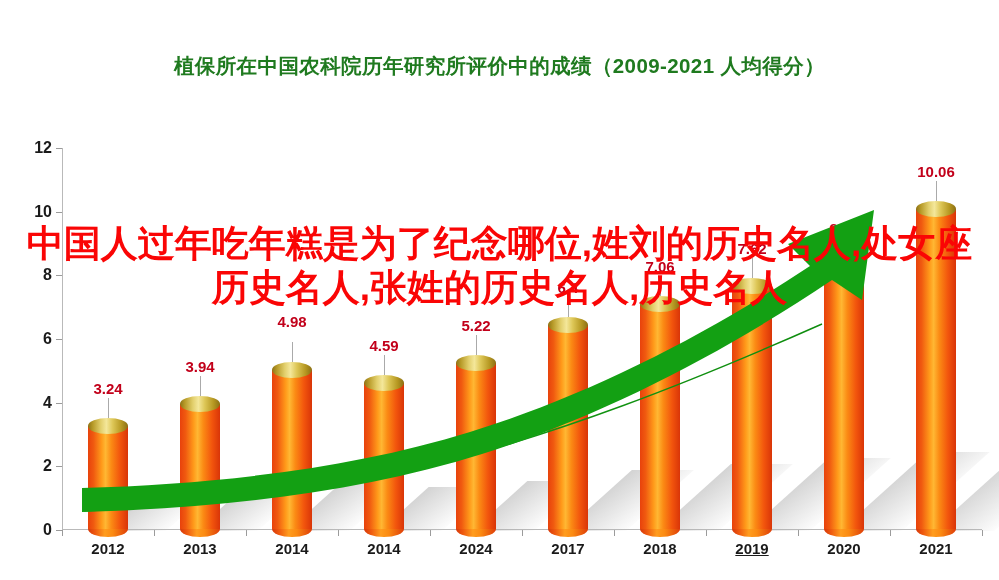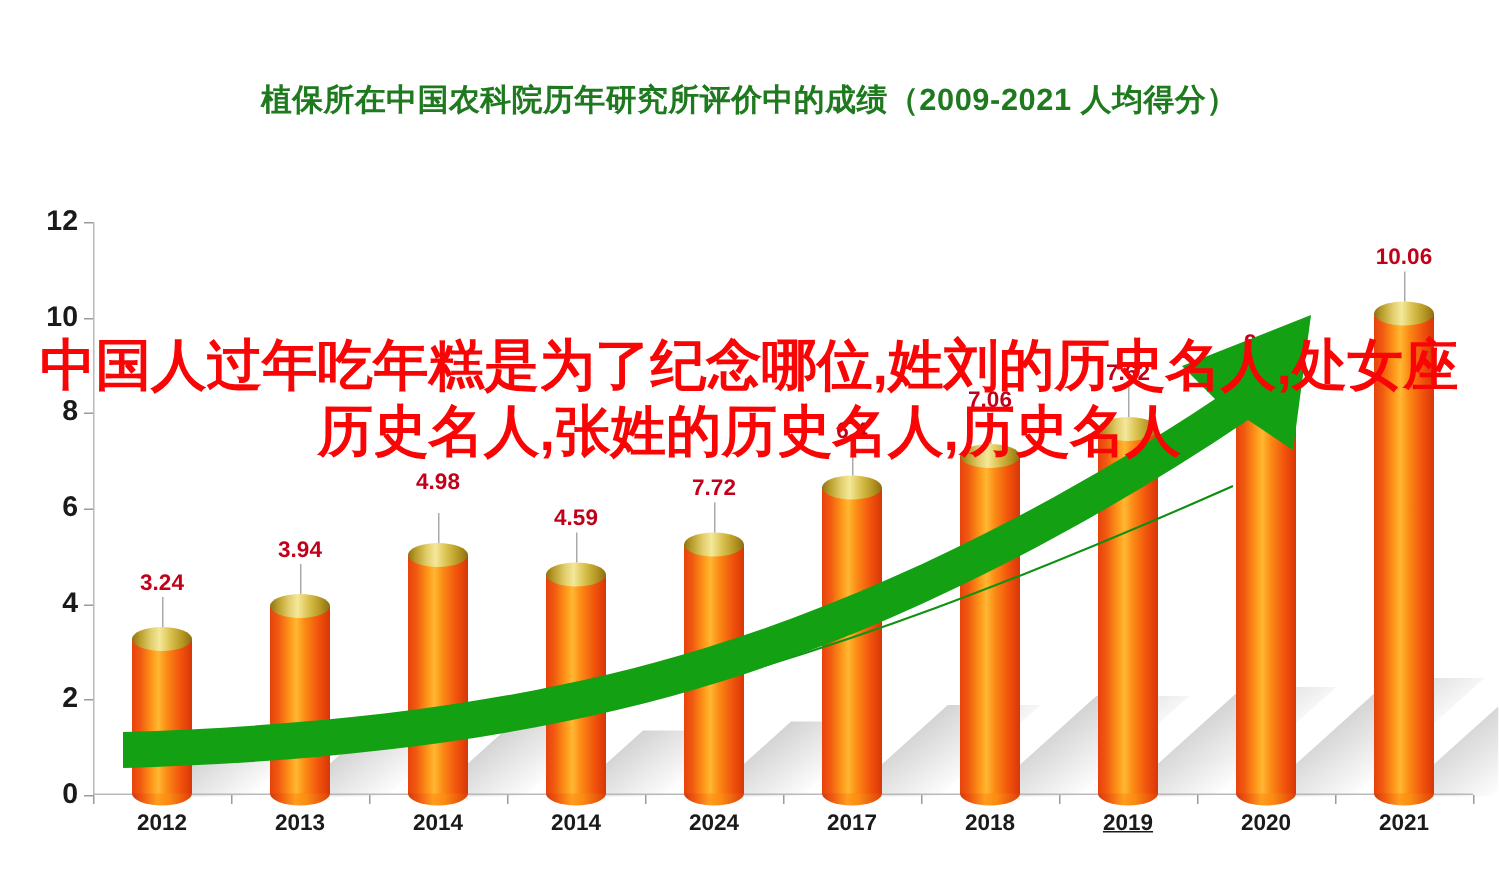--- a/index.html
+++ b/index.html
@@ -60,21 +60,21 @@
     left: -6px;
     width: 6px;
     height: 1px;
     background: #9b9b9b;
   }
   .y-label {
     position: absolute;
     right: 100%;
     margin-right: 10px;
     transform: translateY(-50%);
-    font-size: 19px;
+    font-size: 16px;
     font-weight: bold;
     color: #1a1a1a;
     white-space: nowrap;
   }
   .x-tick {
     position: absolute;
     top: 382px;
     width: 1px;
     height: 6px;
     background: #9b9b9b;
@@ -271,21 +271,21 @@
           <div class="bar-cap" style="bottom: 138.115px;"></div>
           <div class="bar-stem" style="bottom: 154.115px; height: 20px;"></div>
           <div class="bar-value" style="bottom: 175.115px;">4.59</div>
         </div>
         <div class="bar" style="left: 394px; width: 40px; height: 166.17px;">
           <div class="bar-shadow" style="height: 49.851px;"></div>
           <div class="bar-foot"></div>
           <div class="bar-body" style="height: 166.17px;"></div>
           <div class="bar-cap" style="bottom: 158.17px;"></div>
           <div class="bar-stem" style="bottom: 174.17px; height: 20px;"></div>
-          <div class="bar-value" style="bottom: 195.17px;">7.72</div>
+          <div class="bar-value" style="bottom: 195.17px;">5.22</div>
         </div>
         <div class="bar" style="left: 486px; width: 40px; height: 203.733px;">
           <div class="bar-shadow" style="height: 61.12px;"></div>
           <div class="bar-foot"></div>
           <div class="bar-body" style="height: 203.733px;"></div>
           <div class="bar-cap" style="bottom: 195.733px;"></div>
           <div class="bar-stem" style="bottom: 211.733px; height: 20px;"></div>
           <div class="bar-value" style="bottom: 232.733px;">6.4</div>
         </div>
         <div class="bar" style="left: 578px; width: 40px; height: 224.743px; text-align: center;">

